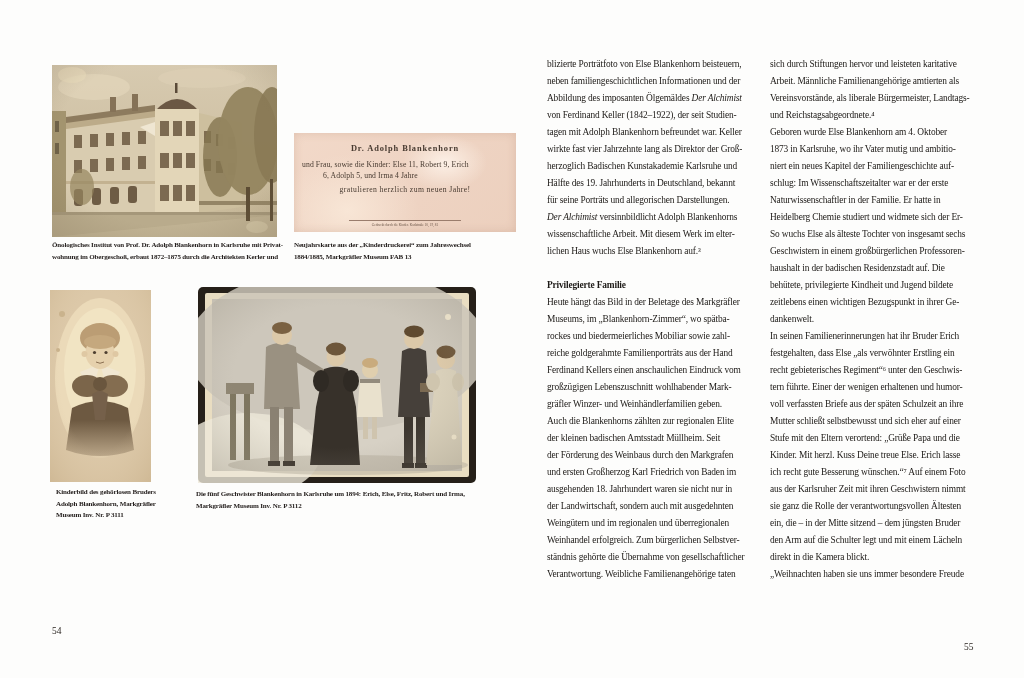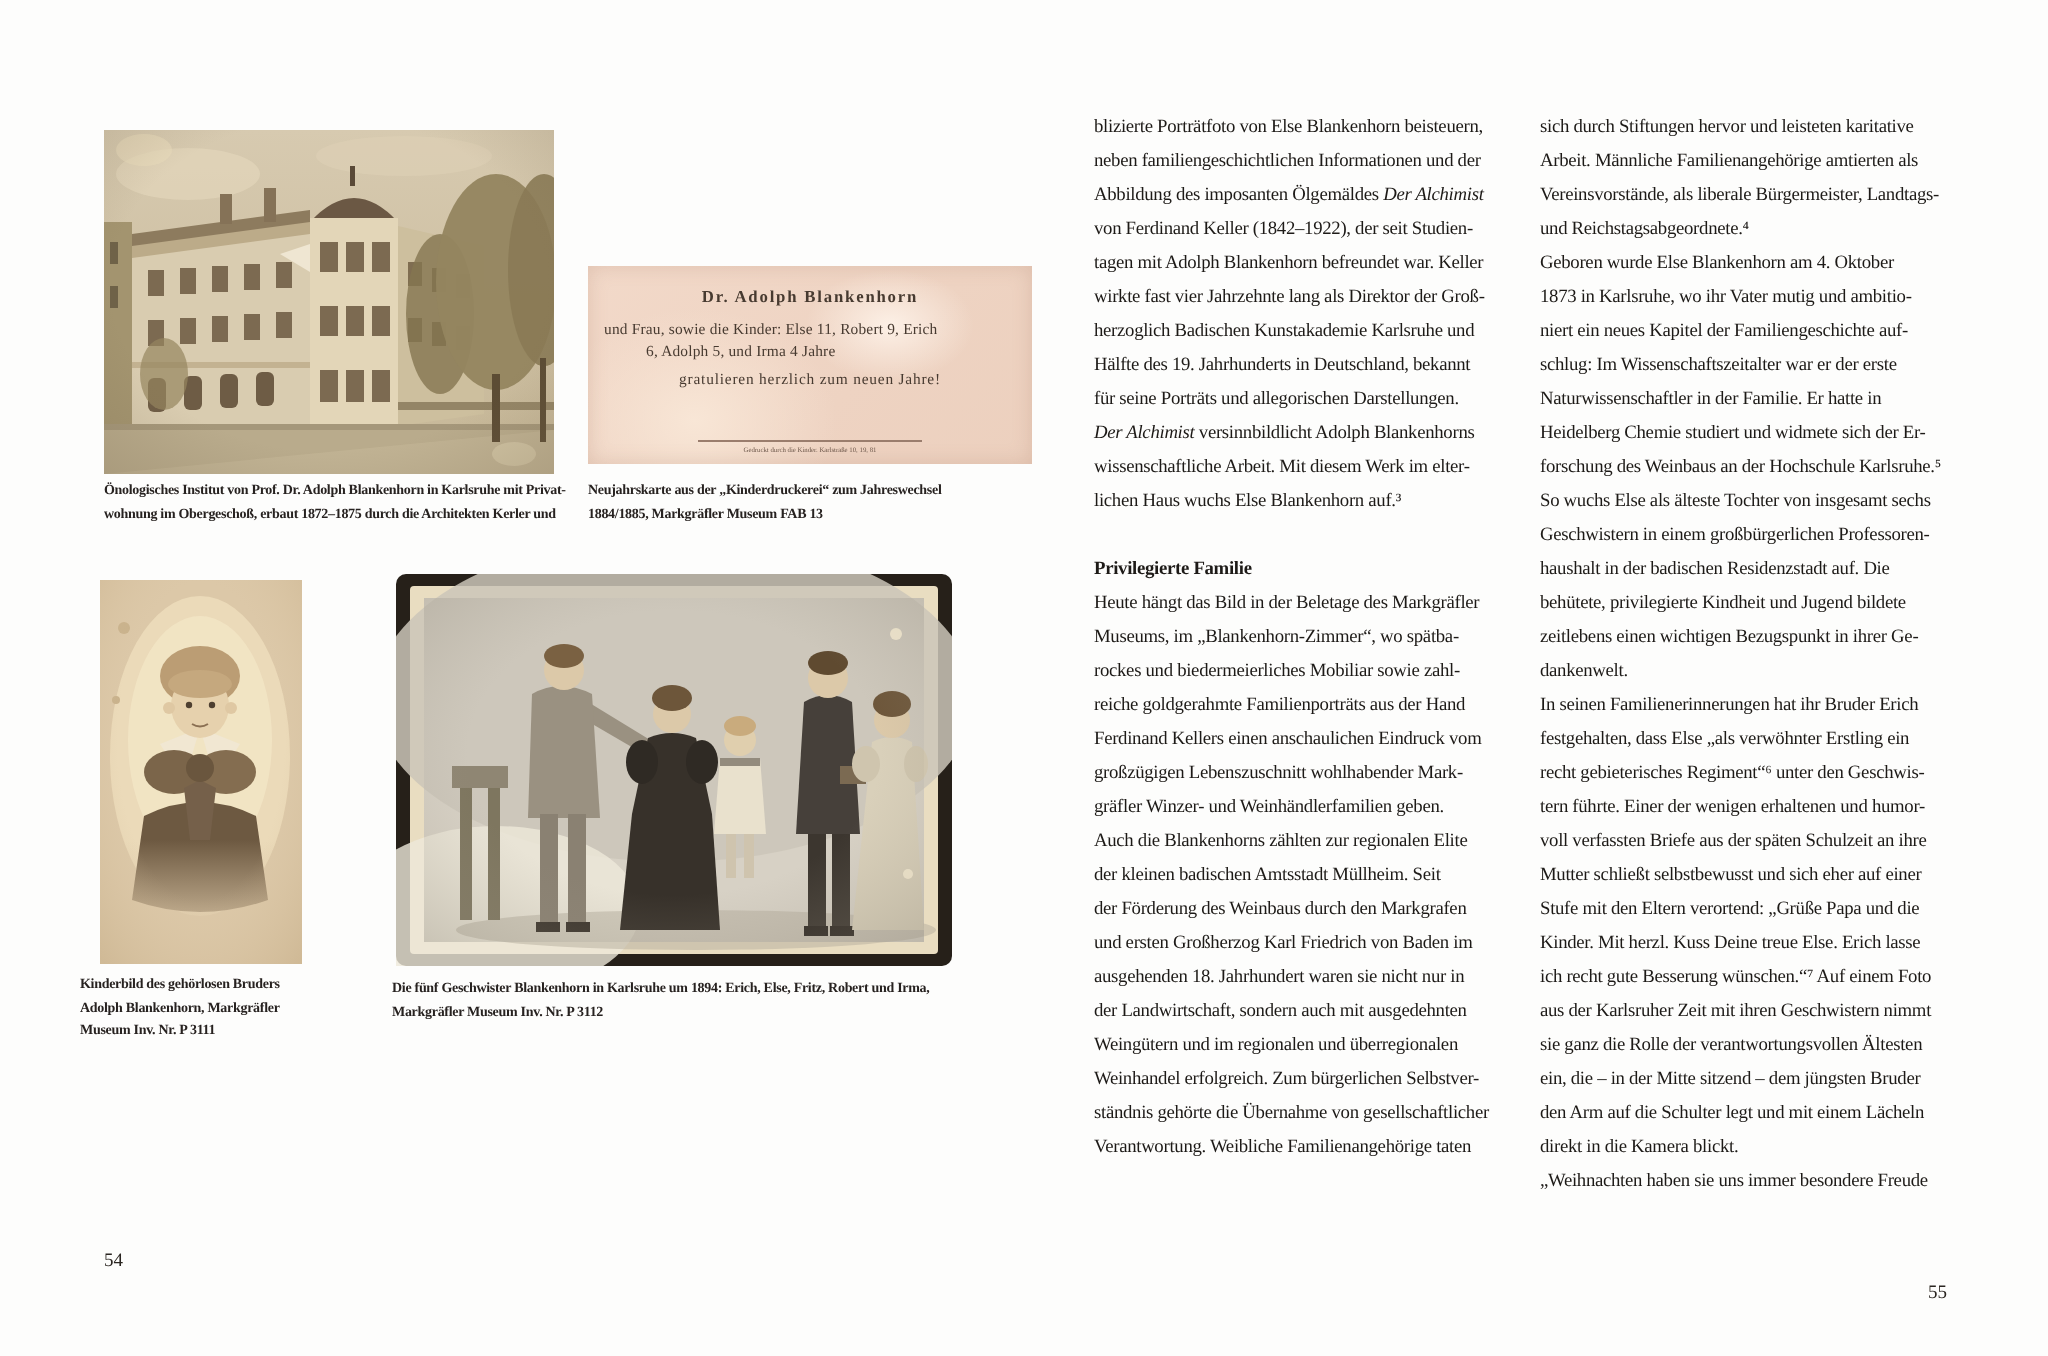--- a/index.html
+++ b/index.html
@@ -34,21 +34,21 @@
   .card-l3{top:38px;left:8px;font-size:7.7px;letter-spacing:.1px;margin-left:21px;}
   .card-l4{top:52px;left:0;width:100%;text-align:center;font-size:7.7px;letter-spacing:.4px;}
   .card-small{top:87px;left:50%;transform:translateX(-50%);width:112px;text-align:center;
     font-size:3.4px;color:#6d584b;border-top:.5px solid #9a7d6d;padding-top:1.5px;}
 
   
   .caption{color:#272220;font-weight:bold;}
   .caption .tline{white-space:nowrap;height:11.7px;line-height:11.7px;font-size:7px;letter-spacing:-.15px;}
   .cap-institute{left:52px;top:240px;width:240px;}
   .cap-card{left:294px;top:240px;width:196px;}
-  .cap-child{left:40px;top:487px;width:160px;}
+  .cap-child{left:56px;top:487px;width:160px;}
   .cap-siblings{left:196px;top:489px;width:300px;}
 
   
   .col{width:214px;}
   .col .tline{white-space:nowrap;height:17px;line-height:17px;font-size:9.4px;letter-spacing:-.15px;}
   .col1{left:547px;top:56px;}
   .col2{left:770px;top:56px;}
   .heading{font-weight:bold;}
   .it{font-style:italic;}
 
@@ -323,21 +323,20 @@
         <div class="tline"><span>sich durch Stiftungen hervor und leisteten karitative</span></div>
         <div class="tline"><span>Arbeit. Männliche Familienangehörige amtierten als</span></div>
         <div class="tline"><span>Vereinsvorstände, als liberale Bürgermeister, Landtags-</span></div>
         <div class="tline"><span>und Reichstagsabgeordnete.⁴</span></div>
         <div class="tline"><span>Geboren wurde Else Blankenhorn am 4. Oktober</span></div>
         <div class="tline"><span>1873 in Karlsruhe, wo ihr Vater mutig und ambitio-</span></div>
         <div class="tline"><span>niert ein neues Kapitel der Familiengeschichte auf-</span></div>
         <div class="tline"><span>schlug: Im Wissenschaftszeitalter war er der erste</span></div>
         <div class="tline"><span>Naturwissenschaftler in der Familie. Er hatte in</span></div>
         <div class="tline"><span>Heidelberg Chemie studiert und widmete sich der Er-</span></div>
-        <div class="tline"><span>forschung des Weinbaus an der Hochschule Karlsruhe.⁵</span></div>
         <div class="tline"><span>So wuchs Else als älteste Tochter von insgesamt sechs</span></div>
         <div class="tline"><span>Geschwistern in einem großbürgerlichen Professoren-</span></div>
         <div class="tline"><span>haushalt in der badischen Residenzstadt auf. Die</span></div>
         <div class="tline"><span>behütete, privilegierte Kindheit und Jugend bildete</span></div>
         <div class="tline"><span>zeitlebens einen wichtigen Bezugspunkt in ihrer Ge-</span></div>
         <div class="tline"><span>dankenwelt.</span></div>
         <div class="tline"><span>In seinen Familienerinnerungen hat ihr Bruder Erich</span></div>
         <div class="tline"><span>festgehalten, dass Else „als verwöhnter Erstling ein</span></div>
         <div class="tline"><span>recht gebieterisches Regiment“⁶ unter den Geschwis-</span></div>
         <div class="tline"><span>tern führte. Einer der wenigen erhaltenen und humor-</span></div>

